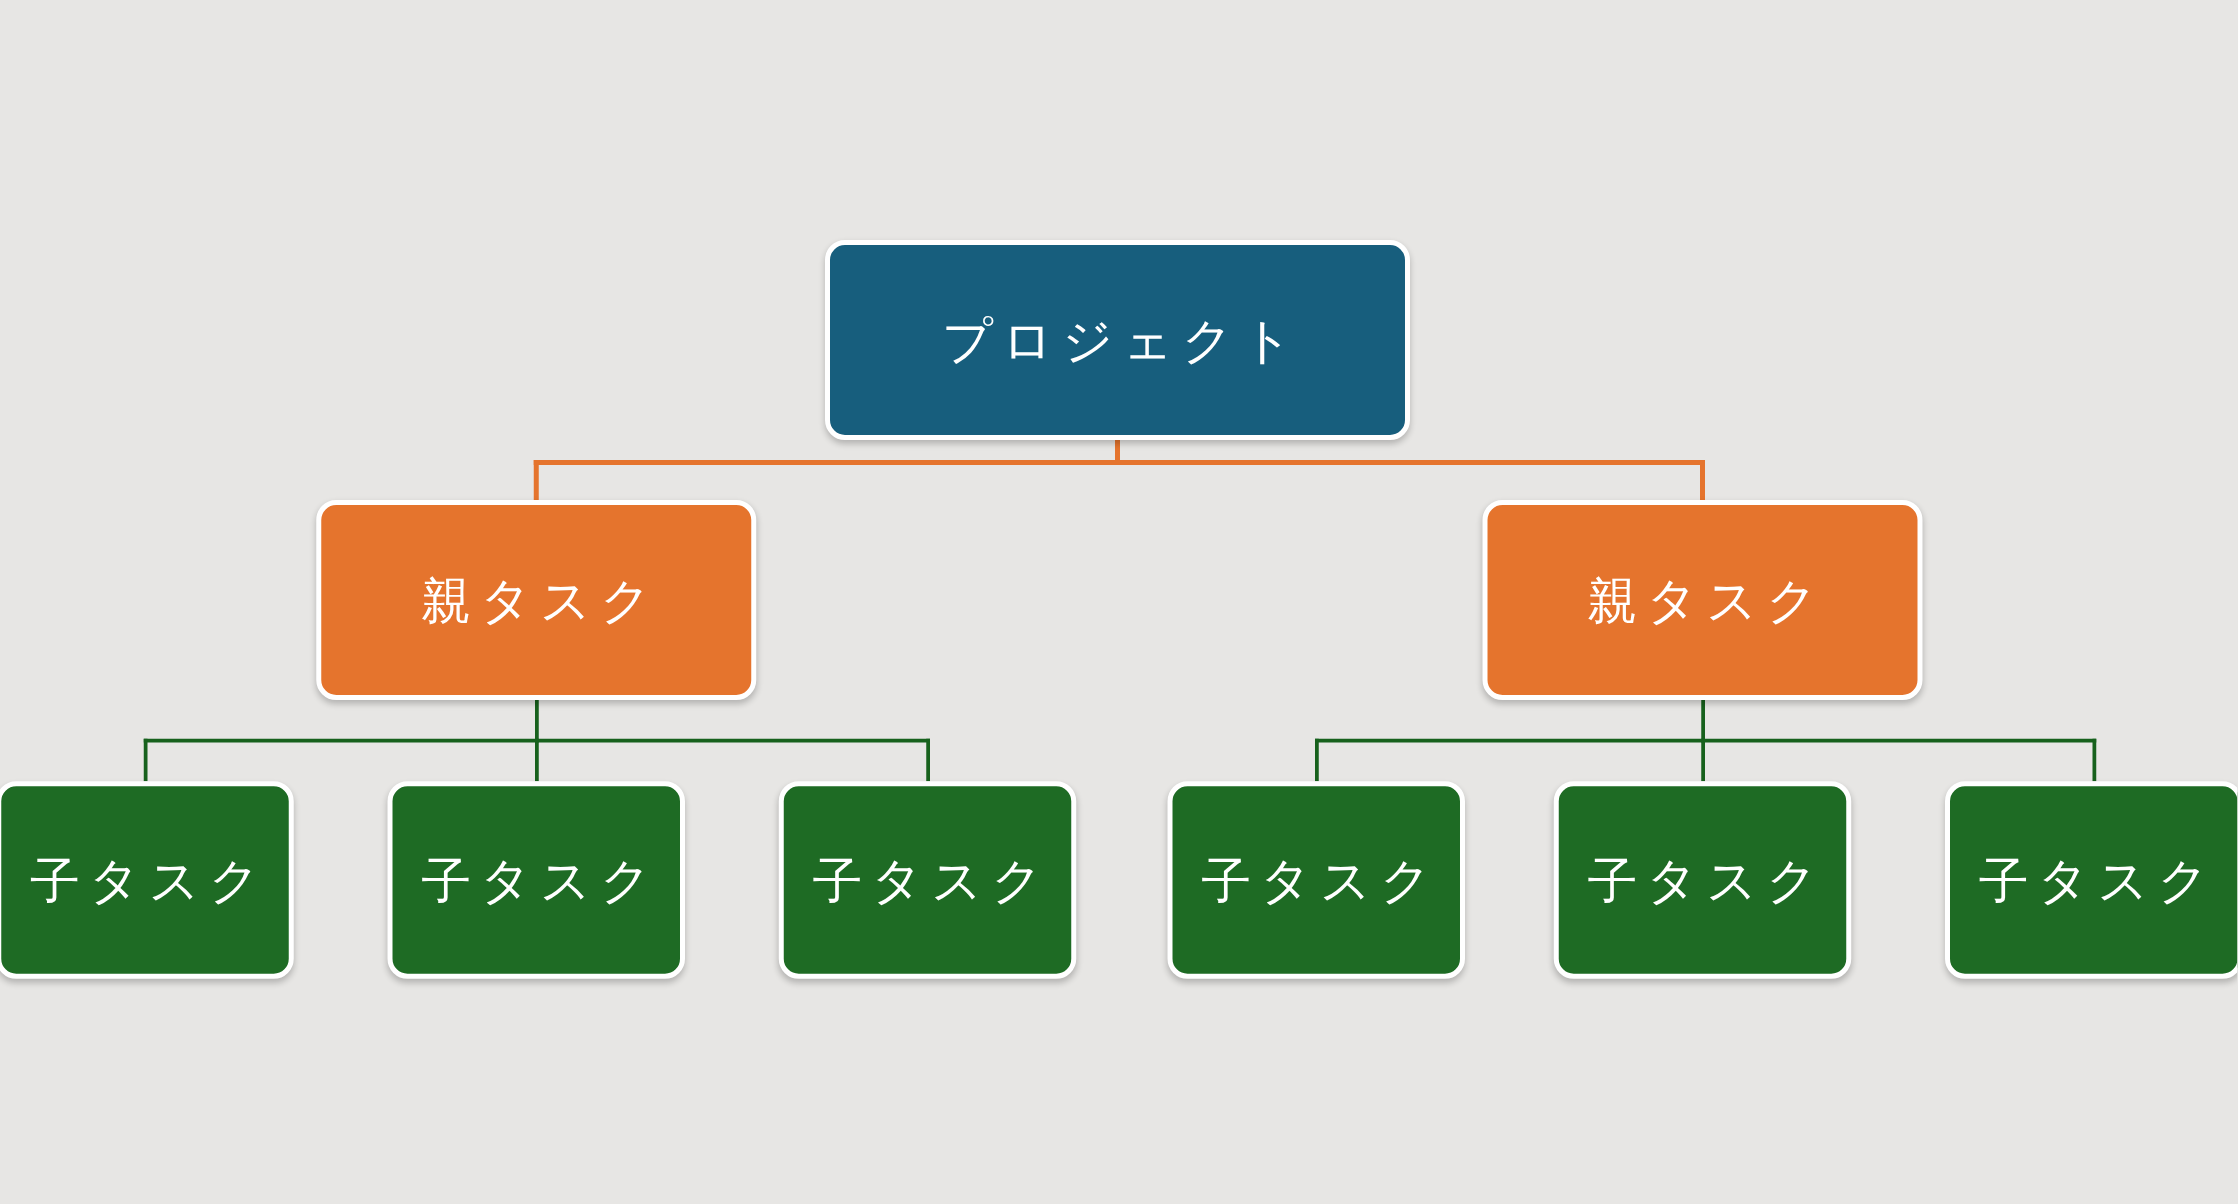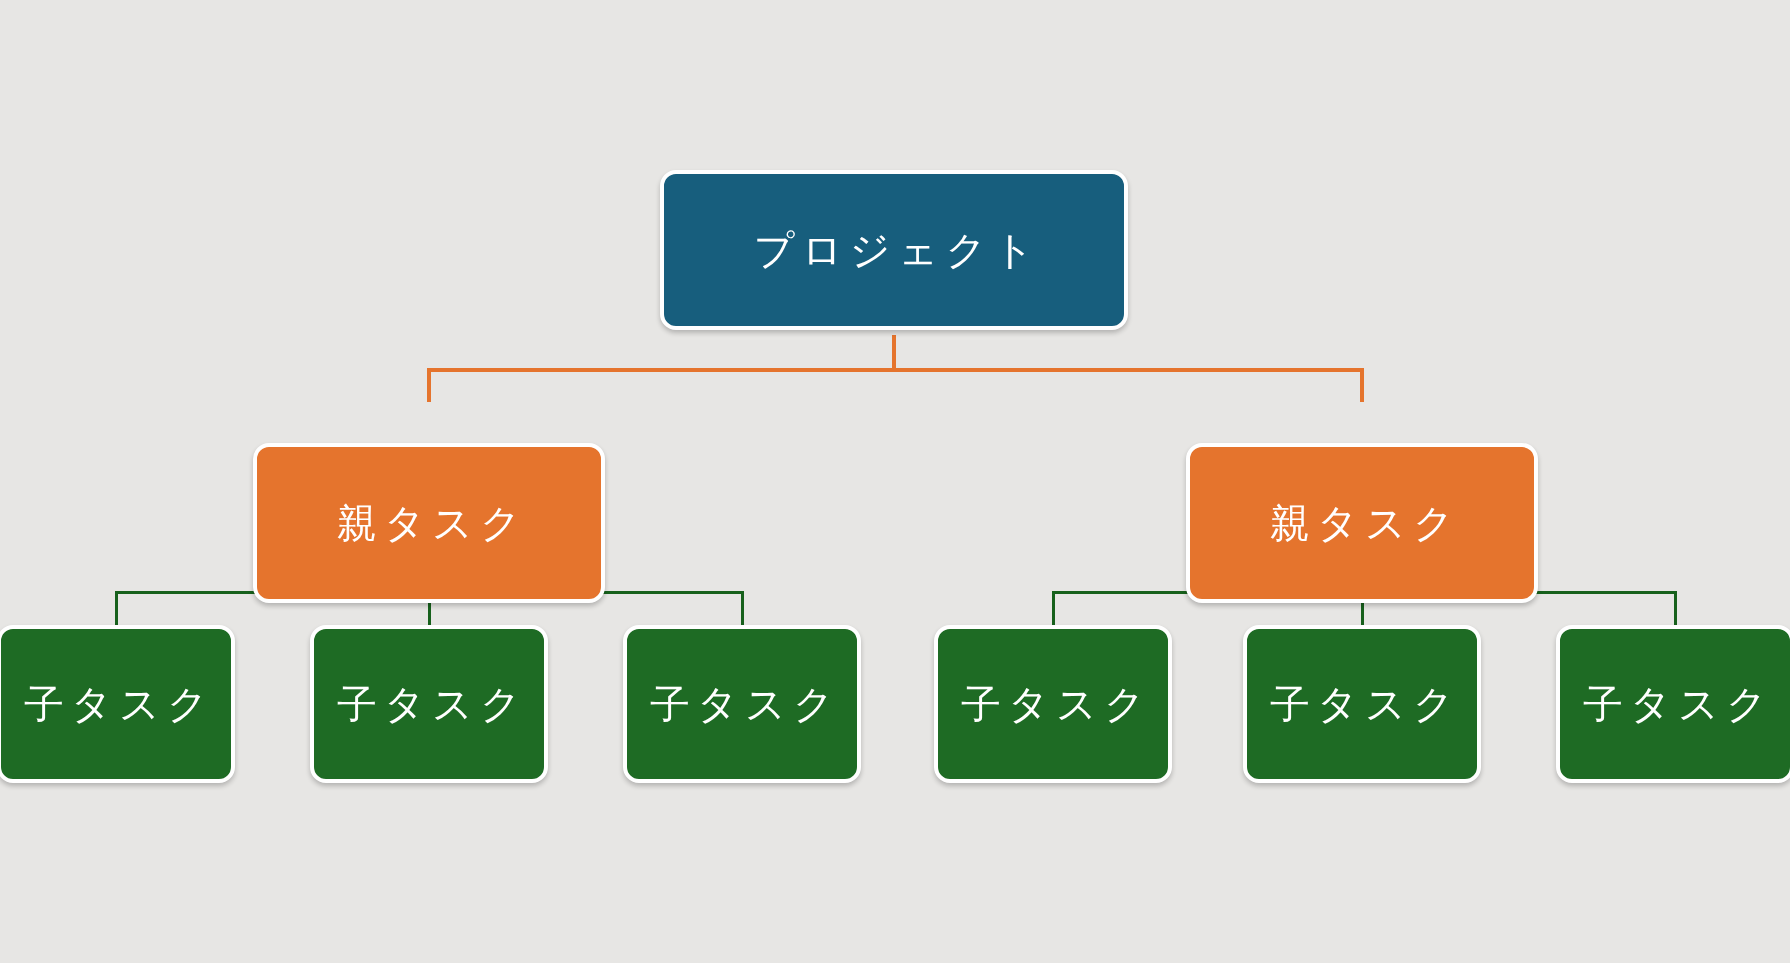--- a/index.html
+++ b/index.html
@@ -26,22 +26,22 @@
     border-radius:16px;
     display:flex;align-items:center;justify-content:center;
     color:var(--text);
     font-size:40px;
     font-weight:300;
     letter-spacing:7px;
     text-indent:7px;
     box-shadow:0 3px 5px rgba(0,0,0,0.22);
     white-space:nowrap;
   }
-  .node-root{left:660px;top:170px;width:468px;height:160px;background:var(--root-fill);}
-  .node-parent{width:352px;height:160px;top:400px;background:var(--parent-fill);margin-top:43px;}
+  .node-root{left:660px;top:192px;width:468px;height:160px;background:var(--root-fill);}
+  .node-parent{width:352px;height:160px;top:400px;background:var(--parent-fill);}
   .node-parent.p0{left:253px;}
   .node-parent.p1{left:1186px;}
   .node-child{width:238px;height:158px;top:625px;background:var(--child-fill);}
   .node-child.c0{left:-3px;}
   .node-child.c1{left:310px;}
   .node-child.c2{left:623px;}
   .node-child.c3{left:934px;}
   .node-child.c4{left:1243px;}
   .node-child.c5{left:1556px;}
   .seg{position:absolute;}

